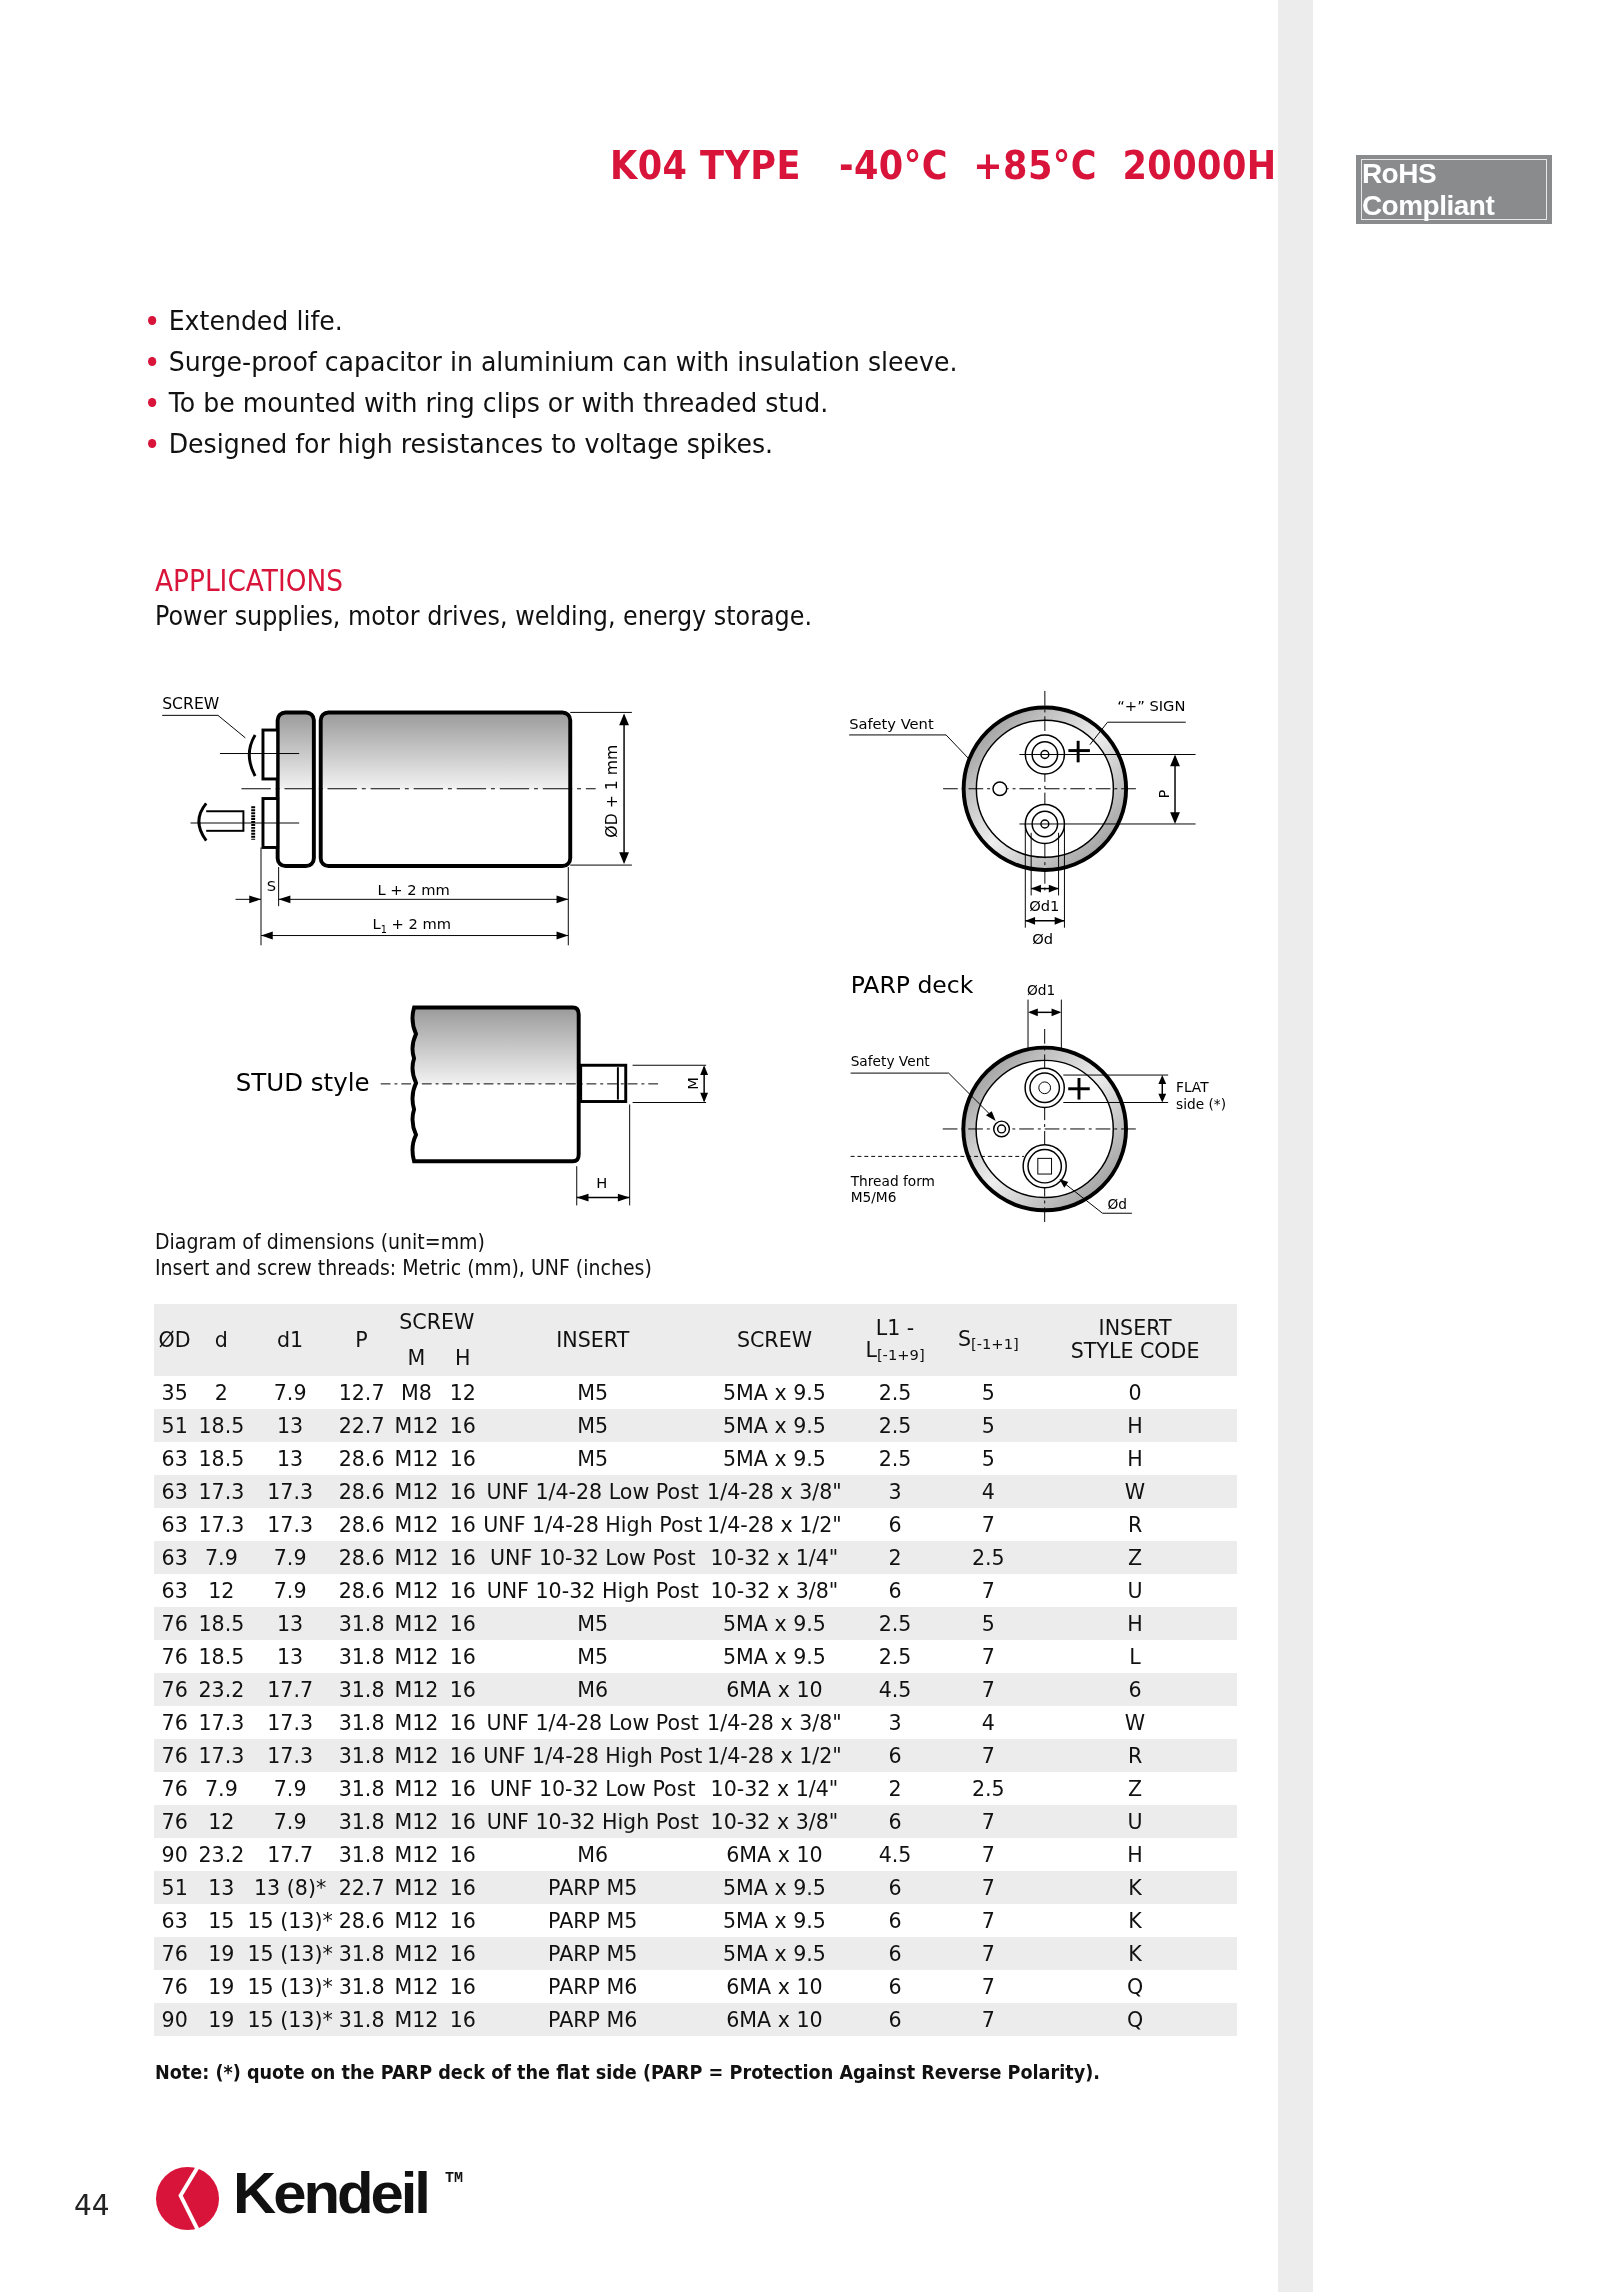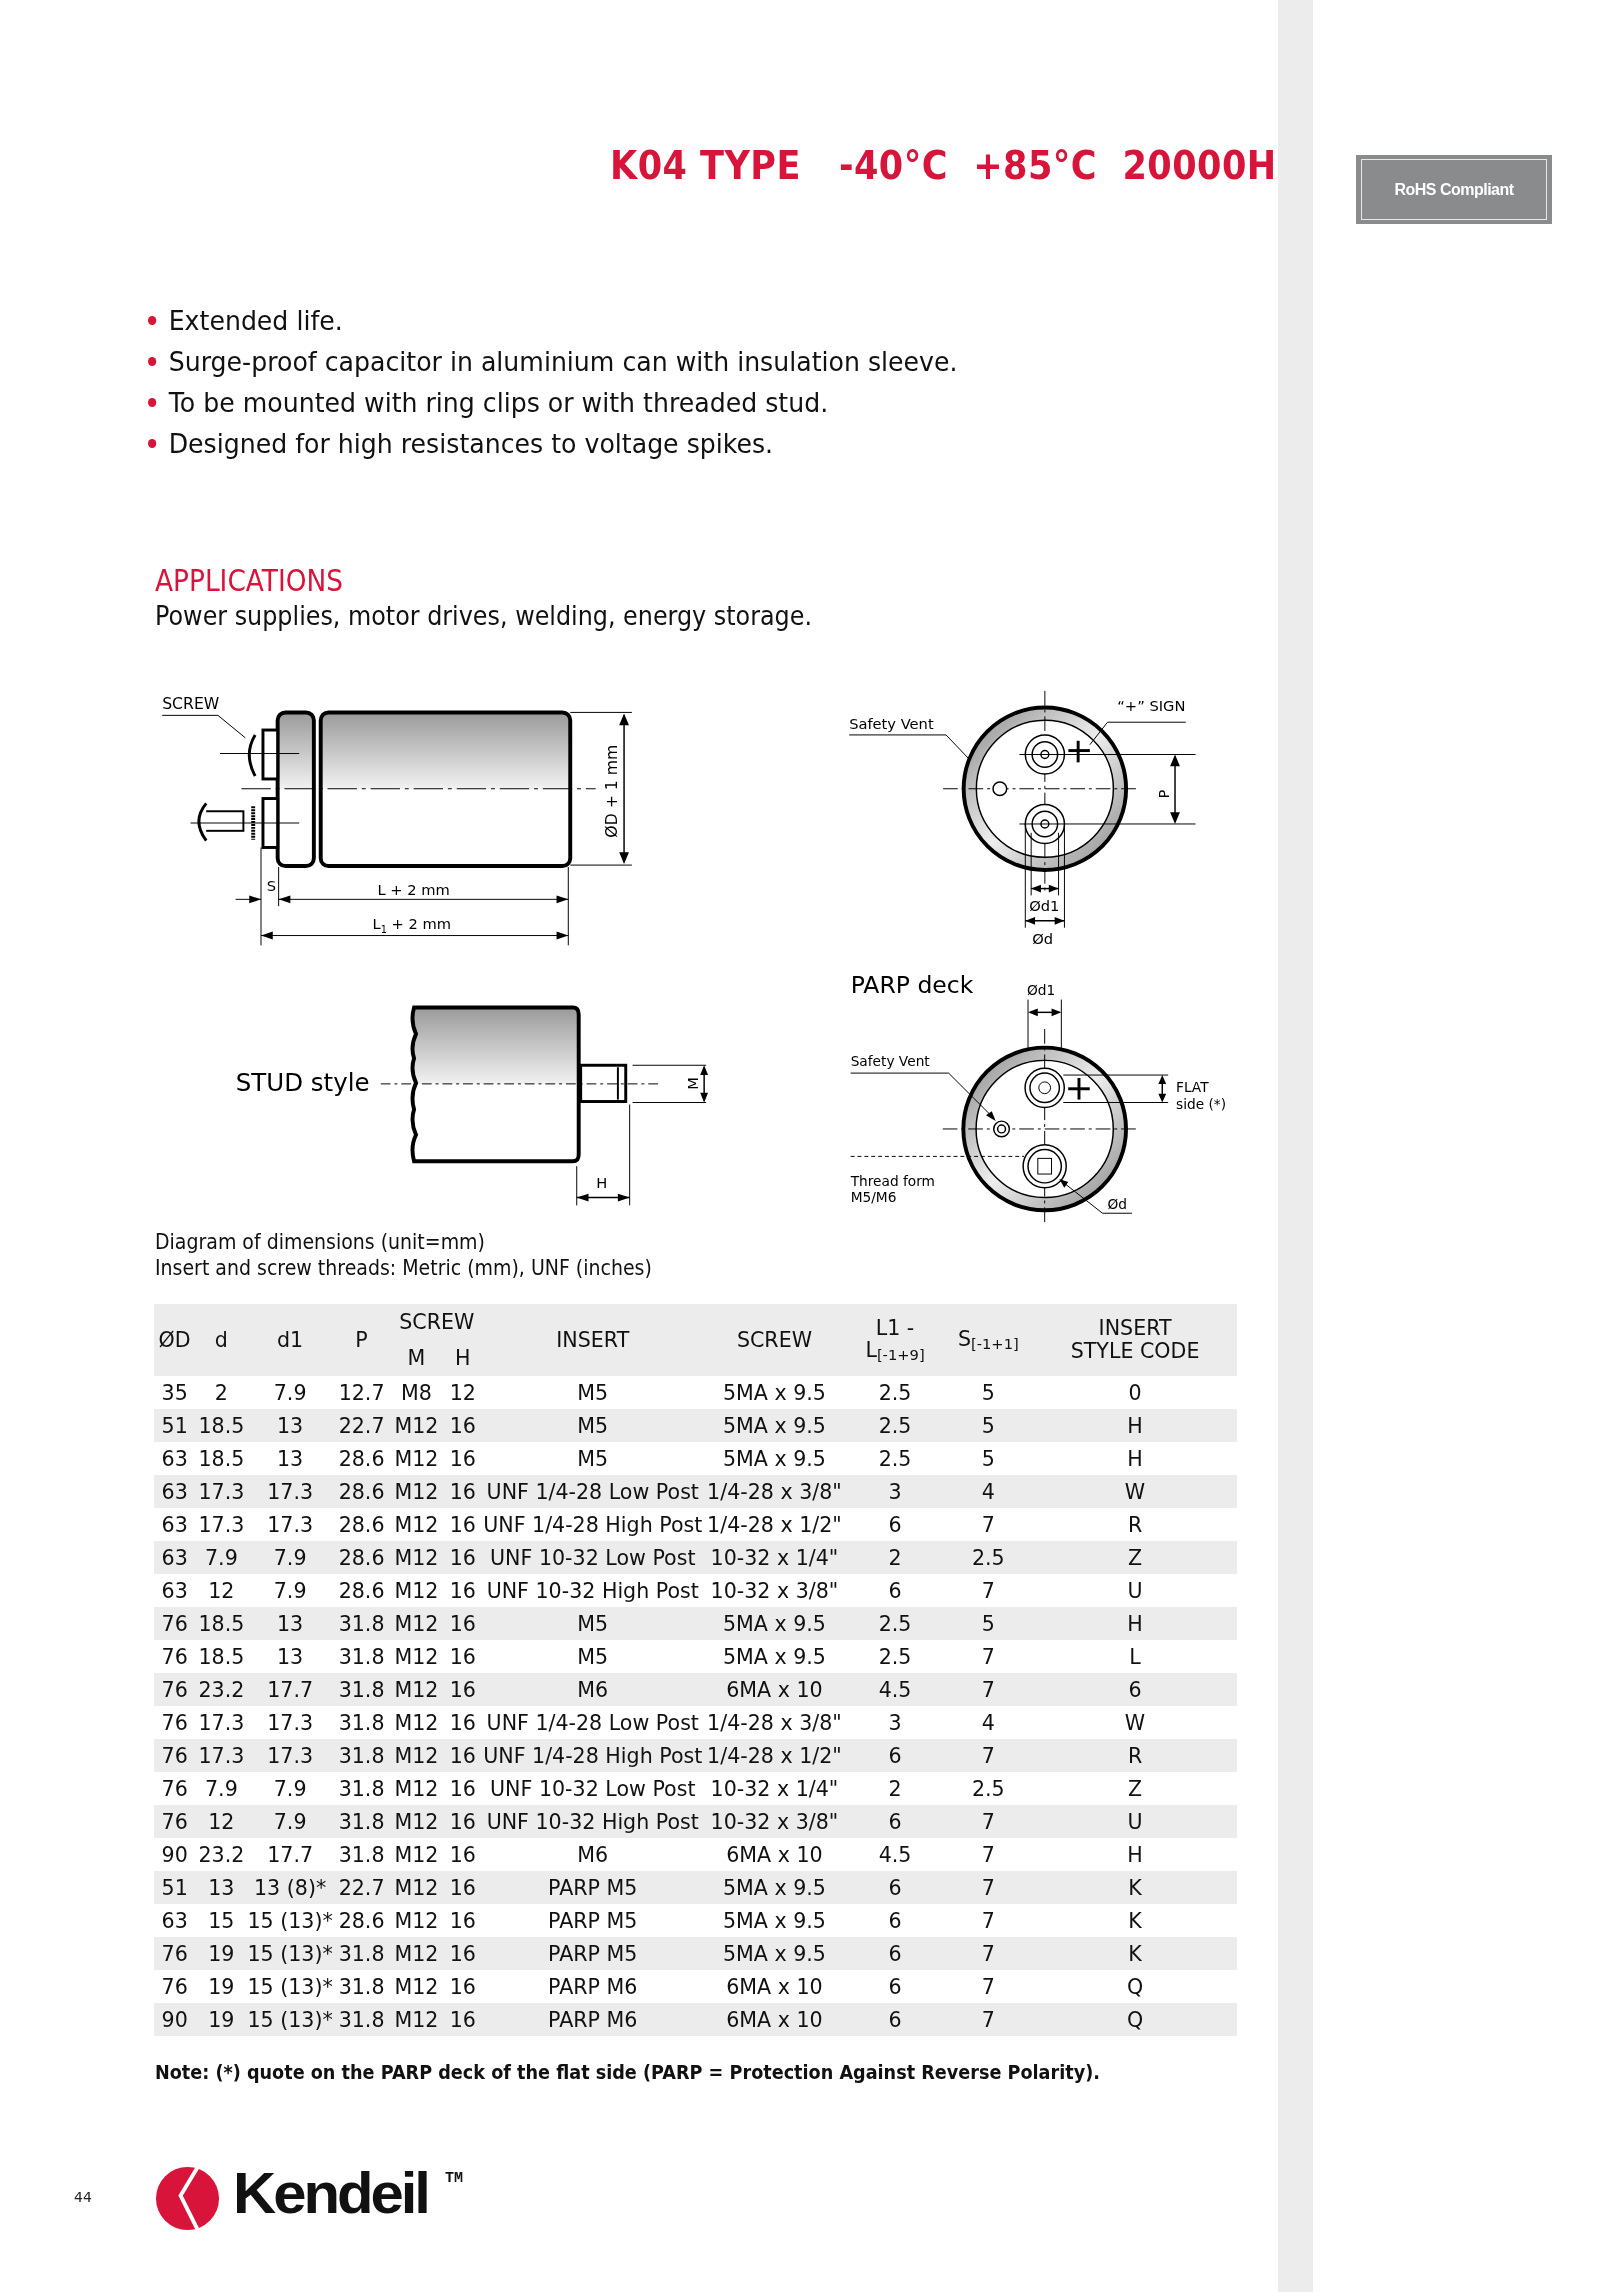--- a/index.html
+++ b/index.html
@@ -4,38 +4,38 @@
 <style>
   html, body { margin:0; padding:0; }
   body { width:1621px; height:2293px; position:relative; background:#ffffff; overflow:hidden;
          font-family:"DejaVu Sans", sans-serif; color:#111; }
   .sidebar-strip { position:absolute; left:1278px; top:0; width:35px; height:2293px; background:#ececec; }
   .title { position:absolute; left:610px; top:143px; font-size:39px; font-weight:bold; color:#d9143a;
            letter-spacing:0.5px; white-space:pre; font-family:"DejaVu Sans", sans-serif; transform:scaleX(0.9); transform-origin:left; }
   .rohs { position:absolute; left:1356px; top:155px; width:196px; height:69px; background:#8a8b8d; }
   .rohs-inner { position:absolute; left:4.9px; top:3.9px; right:4.9px; bottom:3.9px; border:1px solid #e8e8e8;
                 display:flex; align-items:center; justify-content:center; color:#fff; font-weight:bold;
-                font-family:"Liberation Sans", sans-serif; font-size:16px; letter-spacing:-0.5px; }
+                font-family:"Liberation Sans", sans-serif; font-size:28px; letter-spacing:-0.5px; }
   .features { position:absolute; left:148px; top:300px; list-style:none; margin:0; padding:0; }
   .features li { font-size:27.4px; height:41px; line-height:41px; display:flex; align-items:center;
                  font-family:"DejaVu Sans", sans-serif; transform:scaleX(0.92); transform-origin:left; white-space:nowrap; }
   .features .dot { display:inline-block; width:8.8px; height:8.8px; border-radius:50%; background:#d9143a; margin-right:13.7px; }
   .app-heading { position:absolute; left:155px; top:563px; font-size:30px; color:#d9143a; font-family:"DejaVu Sans", sans-serif; transform:scaleX(0.88); transform-origin:left; }
   .app-text { position:absolute; left:155px; top:600px; font-size:26.5px; font-family:"DejaVu Sans", sans-serif; transform:scaleX(0.9); transform-origin:left; white-space:nowrap; }
   .diagram { position:absolute; }
   .dlabel { font-family:"DejaVu Sans", sans-serif; }
   .dim-caption { position:absolute; left:155px; top:1230px; font-size:20.6px; line-height:25.5px; transform:scaleX(0.92); transform-origin:left; white-space:nowrap; }
   table.dims { position:absolute; left:154px; top:1304px; width:1083px; border-collapse:collapse;
                font-family:"DejaVu Sans", sans-serif; font-size:20.6px; }
   table.dims th { background:#ececec; font-weight:normal; height:36px; padding:0; text-align:center; line-height:1.1; }
   table.dims td { height:33px; padding:0; text-align:center; white-space:nowrap; }
   table.dims tr.alt td { background:#ececec; }
   table.dims .sub { font-size:14.7px; vertical-align:-2.9px; }
   .note { position:absolute; left:155px; top:2061px; font-size:19.6px; font-weight:bold; transform:scaleX(0.9); transform-origin:left; white-space:nowrap; }
-  .page-num { position:absolute; left:74px; top:2189px; font-size:14px; color:#222; }
+  .page-num { position:absolute; left:74px; top:2189px; font-size:28px; color:#222; }
   .logo { position:absolute; left:153px; top:2164px; }
   .logo-text { position:absolute; left:80px; top:-3.9px; font-family:"Liberation Sans", sans-serif; font-weight:bold;
                font-size:57px; letter-spacing:-2.9px; color:#111; transform:scaleX(1.05); transform-origin:left; }
   .logo-tm { position:absolute; left:292px; top:5.9px; font-family:Liberation Mono, monospace; font-size:15px; font-weight:bold; }
 </style>
 </head>
 <body>
 
 <div class="sidebar-strip"></div>
 

